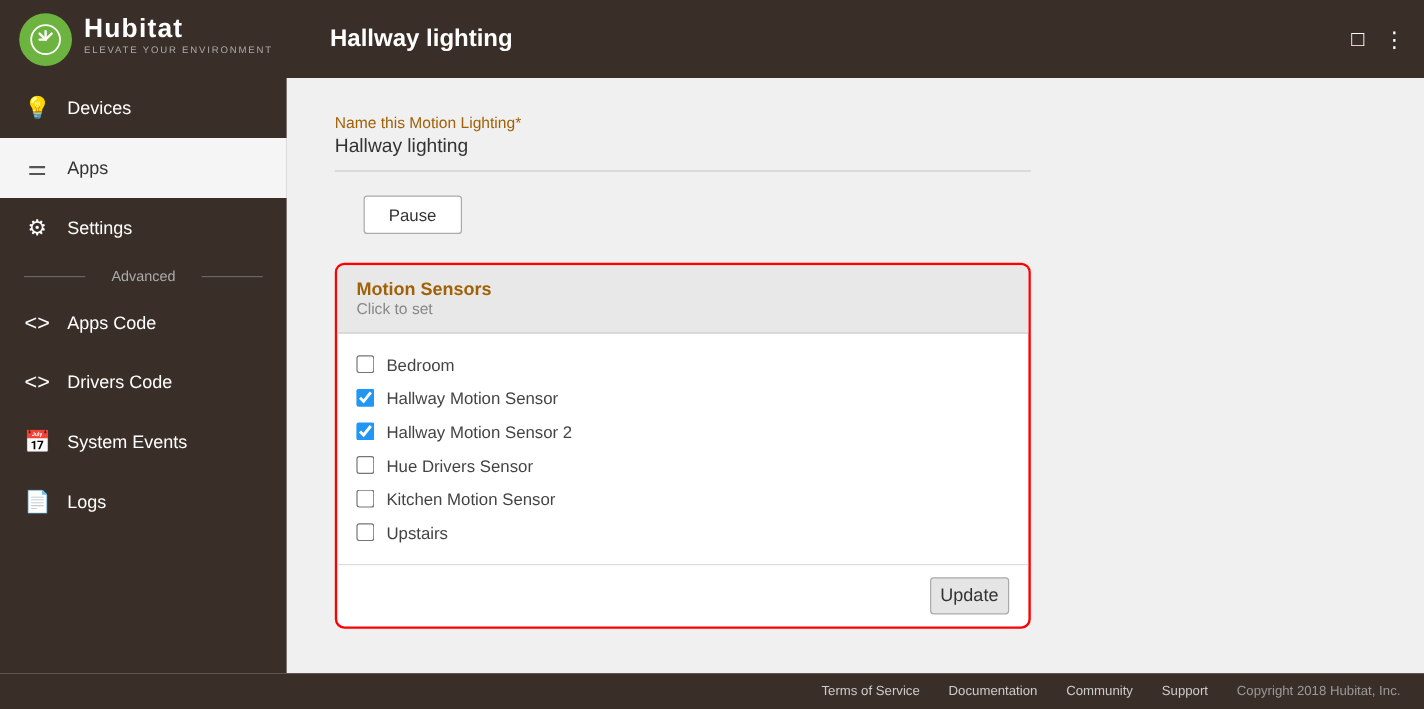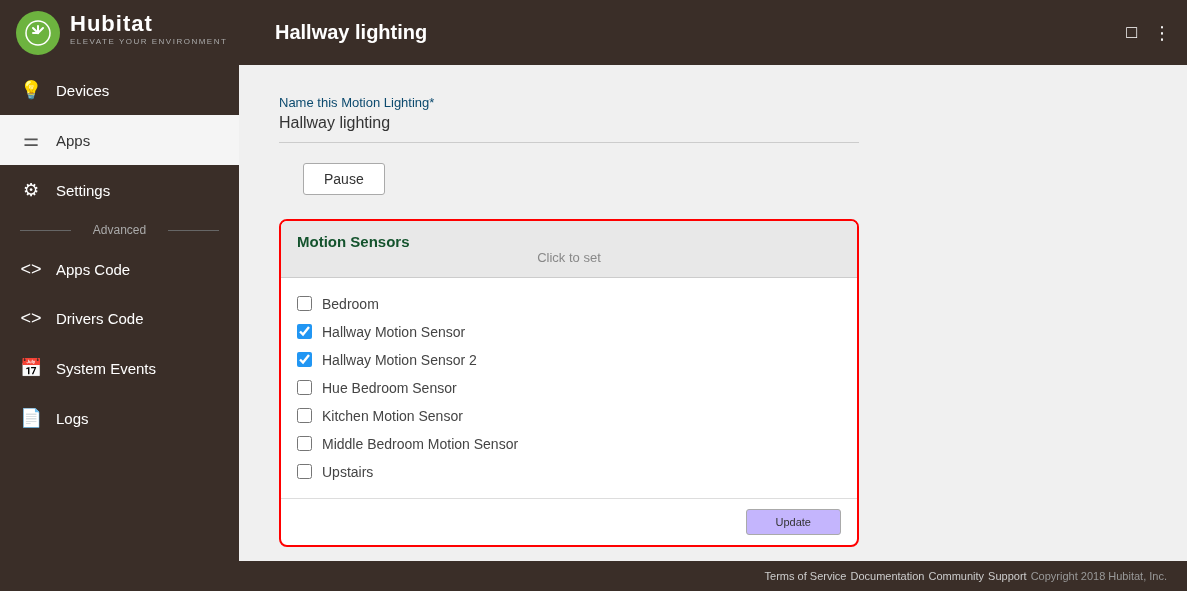--- a/index.html
+++ b/index.html
@@ -92,21 +92,21 @@
     
     .content {
       flex: 1;
       background-color: #f0f0f0;
       overflow-y: auto;
       padding: 30px 40px;
     }
 
     .name-label {
       font-size: 13px;
-      color: #0c4a6e;
+      color: #a16207;
       margin-bottom: 4px;
     }
     .name-value {
       font-size: 16px;
       color: #333;
       border-bottom: 1px solid #ccc;
       padding-bottom: 10px;
       margin-bottom: 20px;
       width: 580px;
     }
@@ -132,26 +132,25 @@
       overflow: hidden;
     }
     .motion-sensor-header {
       background: #e8e8e8;
       padding: 12px 16px;
       border-bottom: 1px solid #ccc;
     }
     .motion-sensor-title {
       font-size: 15px;
       font-weight: bold;
-      color: #14532d;
+      color: #a16207;
     }
     .motion-sensor-subtitle {
       font-size: 13px;
       color: #888;
-      text-align: center;
     }
     .motion-sensor-list {
       padding: 12px 16px;
     }
     .sensor-item {
       display: flex;
       gap: 10px;
       padding: 6px 0;
       font-size: 14px;
       color: #444;
@@ -164,37 +163,37 @@
       flex-shrink: 0;
     }
     .motion-sensor-footer {
       display: flex;
       justify-content: flex-end;
       padding: 10px 16px;
       border-top: 1px solid #ddd;
     }
     .update-button {
       border: 1px solid #aaa;
-      background: #c4b5fd;
-      padding: 6px 29px;
-      font-size: 11px;
+      background: #e5e5e5;
+      padding: 6px 8px;
+      font-size: 15px;
       cursor: pointer;
       border-radius: 3px;
       color: #333;
     }
 
     
     .footer {
       background-color: #3a2e28;
       height: 30px;
       display: flex;
       align-items: center;
       justify-content: flex-end;
       padding: 0 20px;
-      gap: 4px;
+      gap: 24px;
       flex-shrink: 0;
     }
     .footer-link {
       color: #ccc;
       font-size: 11px;
       cursor: pointer;
       text-decoration: none;
     }
     .footer-copyright {
       color: #999;
@@ -284,29 +283,25 @@
           <div class="sensor-item">
             <input type="checkbox" class="sensor-checkbox" checked="" style="">
             <label>Hallway Motion Sensor</label>
           </div>
           <div class="sensor-item">
             <input type="checkbox" class="sensor-checkbox" checked="" style="">
             <label>Hallway Motion Sensor 2</label>
           </div>
           <div class="sensor-item">
             <input type="checkbox" class="sensor-checkbox" style="">
-            <label>Hue Bedroom Sensor</label>
+            <label>Hue Drivers Sensor</label>
           </div>
           <div class="sensor-item">
             <input type="checkbox" class="sensor-checkbox" style="">
             <label>Kitchen Motion Sensor</label>
-          </div>
-          <div class="sensor-item">
-            <input type="checkbox" class="sensor-checkbox" style="">
-            <label>Middle Bedroom Motion Sensor</label>
           </div>
           <div class="sensor-item">
             <input type="checkbox" class="sensor-checkbox" style="">
             <label>Upstairs</label>
           </div>
         </div>
       <div class="motion-sensor-footer">
         <button class="update-button">Update</button>
       </div>
     </div>

